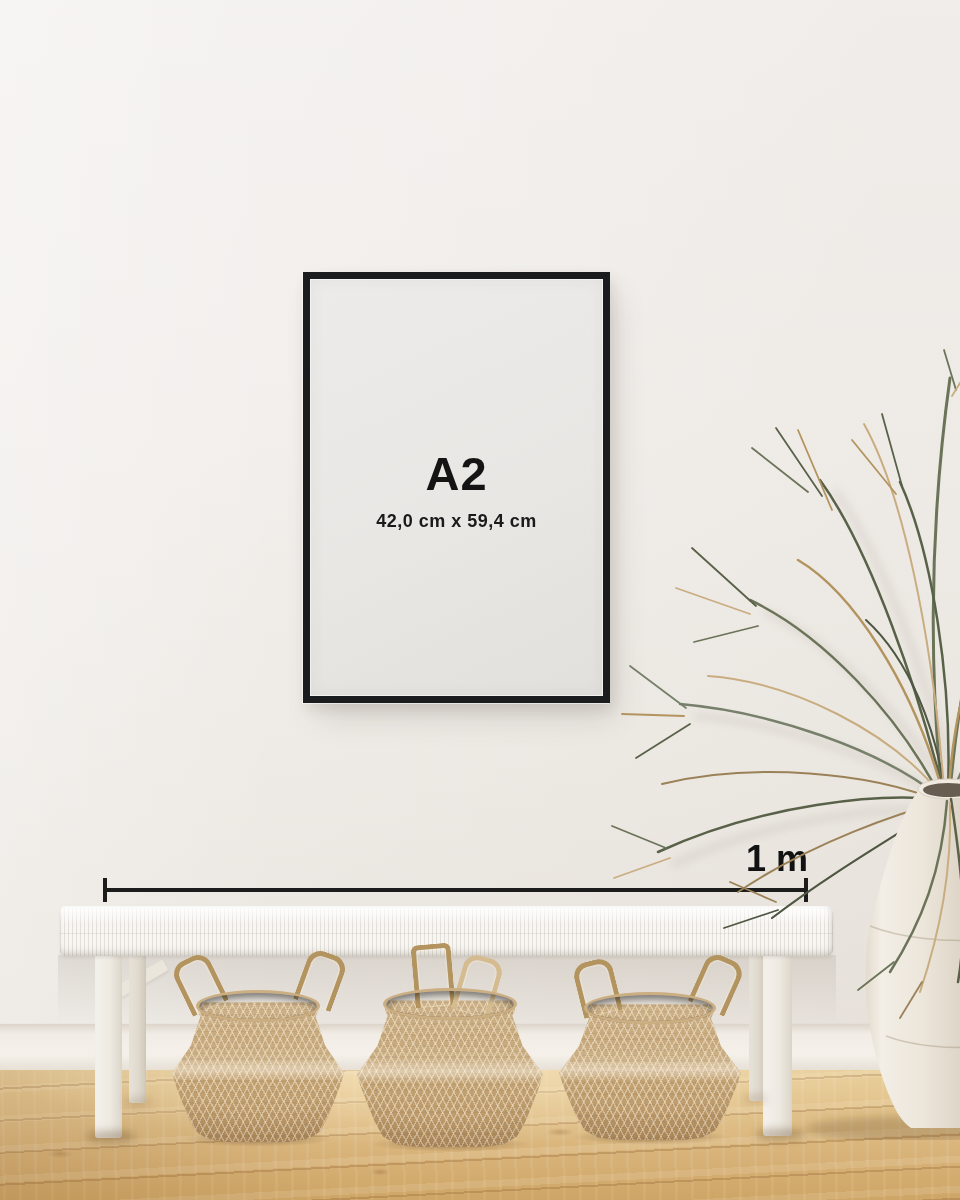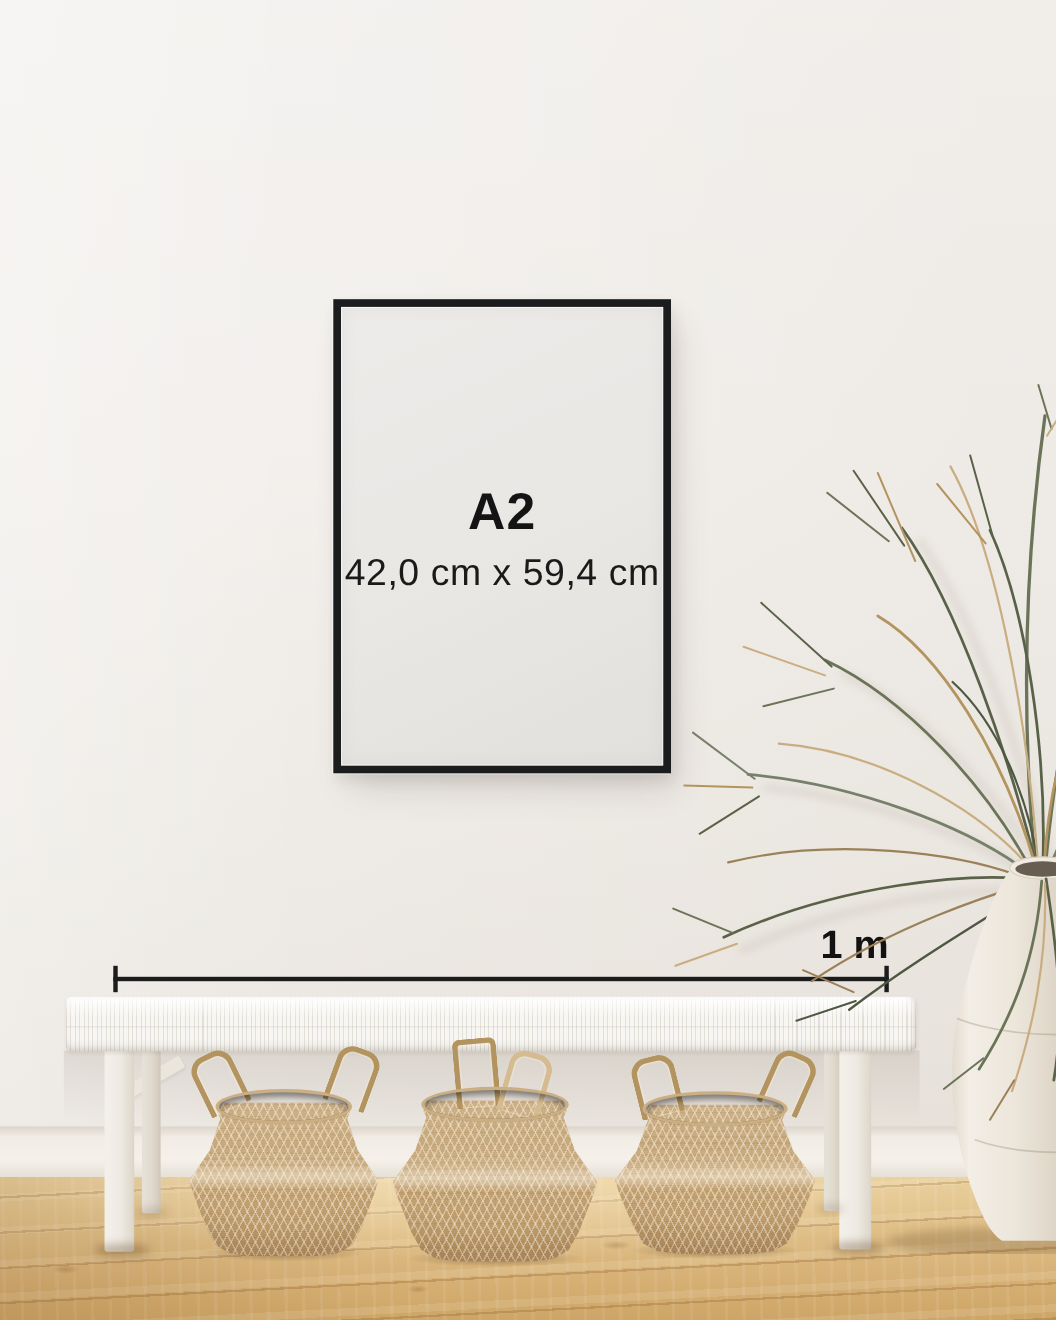--- a/index.html
+++ b/index.html
@@ -65,21 +65,21 @@
     position:absolute;inset:7px;
     background:linear-gradient(155deg,#edebe9 0%,#e9e7e4 55%,#e2e0dd 100%);
     box-shadow:inset 0 0 0 1px rgba(255,255,255,.6),inset 0 0 16px rgba(60,60,60,.06);
     display:flex;flex-direction:column;align-items:center;justify-content:center;
   }
   .frame-size-label{
     font-size:47px;font-weight:700;letter-spacing:1px;color:#141414;line-height:1;
     margin-top:6px;
   }
   .frame-dims-label{
-    font-size:34px;font-weight:400;letter-spacing:.5px;color:#1a1a1a;margin-top:14px;
+    font-size:18px;font-weight:700;letter-spacing:.5px;color:#1a1a1a;margin-top:14px;
   }
 
   
   .scale-label{
     left:103px;top:841px;width:705px;text-align:right;
     font-size:36px;font-weight:700;color:#121212;line-height:1;
   }
   .scale-line{
     left:103px;top:888px;width:705px;height:4px;background:#1c1c1c;
   }

